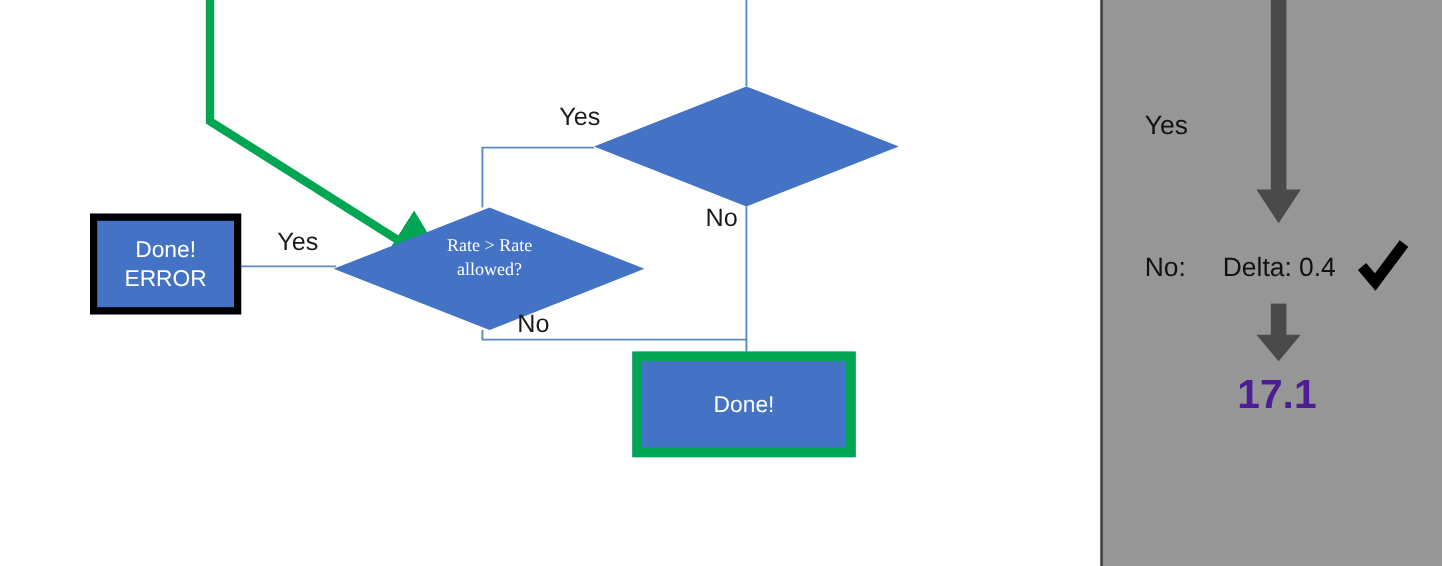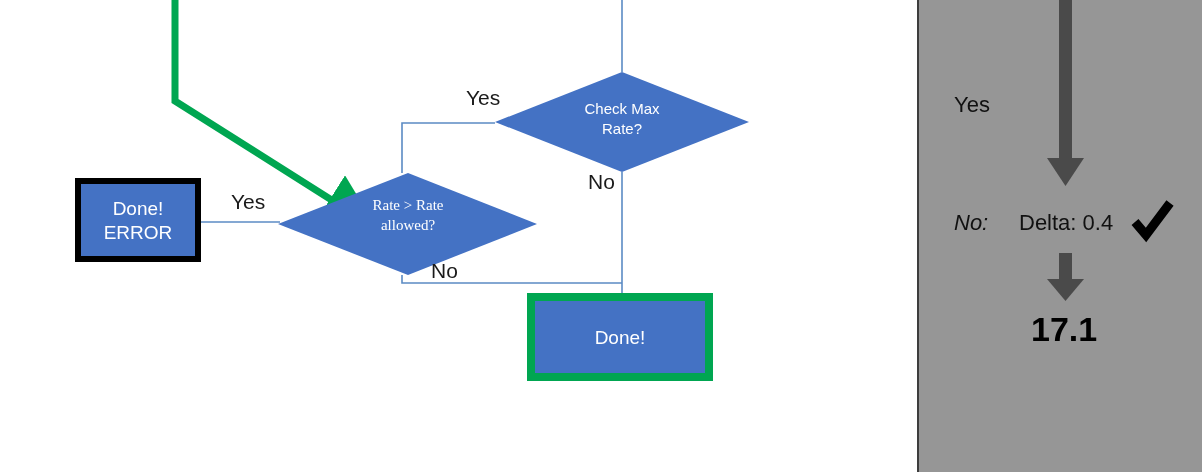--- a/index.html
+++ b/index.html
@@ -30,23 +30,23 @@
   #el-yes-max{left:466px;top:86px;}
   #el-no-max{left:588px;top:170px;}
   #el-no-rate{left:431px;top:259px;}
 
   
   #panel{position:absolute;left:917px;top:0;width:285px;height:472px;background:#969696;
          border-left:2px solid #3d3d3d;box-sizing:border-box;}
   #panel-svg{position:absolute;left:0;top:0;width:283px;height:472px;}
   .panel-text{position:absolute;color:#111111;font-family:"Liberation Sans",sans-serif;}
   #p-yes{left:35px;top:92px;font-size:22px;}
-  #p-no{left:35px;top:210px;font-size:22px;font-style:italic;}
+  #p-no{left:35px;top:210px;font-size:22px;}
   #p-delta{left:100px;top:210px;font-size:22px;}
-  #p-value{left:112px;top:310px;font-size:34px;font-weight:bold;color:#000000;}
+  #p-value{left:112px;top:310px;font-size:34px;font-weight:bold;color:#4c1d95;}
 </style>
 </head>
 <body>
 
 <div id="stage">
 
   <div id="flow">
 
     <svg id="flow-svg" viewBox="0 0 917 472">
       <defs>
@@ -70,24 +70,20 @@
       <polygon points="278,224 408,173 537,224 408,275" fill="#4472C4"></polygon>
 
       <polygon points="495,122 622,72 749,122 622,172" fill="#4472C4"></polygon>
     </svg>
 
     <div class="diamond-label" id="lbl-rate">
       <span>Rate &gt; Rate</span><br>
       <span>allowed?</span>
     </div>
 
-    <div class="diamond-label" id="lbl-maxrate">
-      <span>Check Max</span><br>
-      <span>Rate?</span>
-    </div>
 
     <div class="node-error">
       <div class="lbl">
         <span>Done!</span><br>
         <span>ERROR</span>
       </div>
     </div>
 
     <div class="node-done">
       <div class="lbl">Done!</div>

